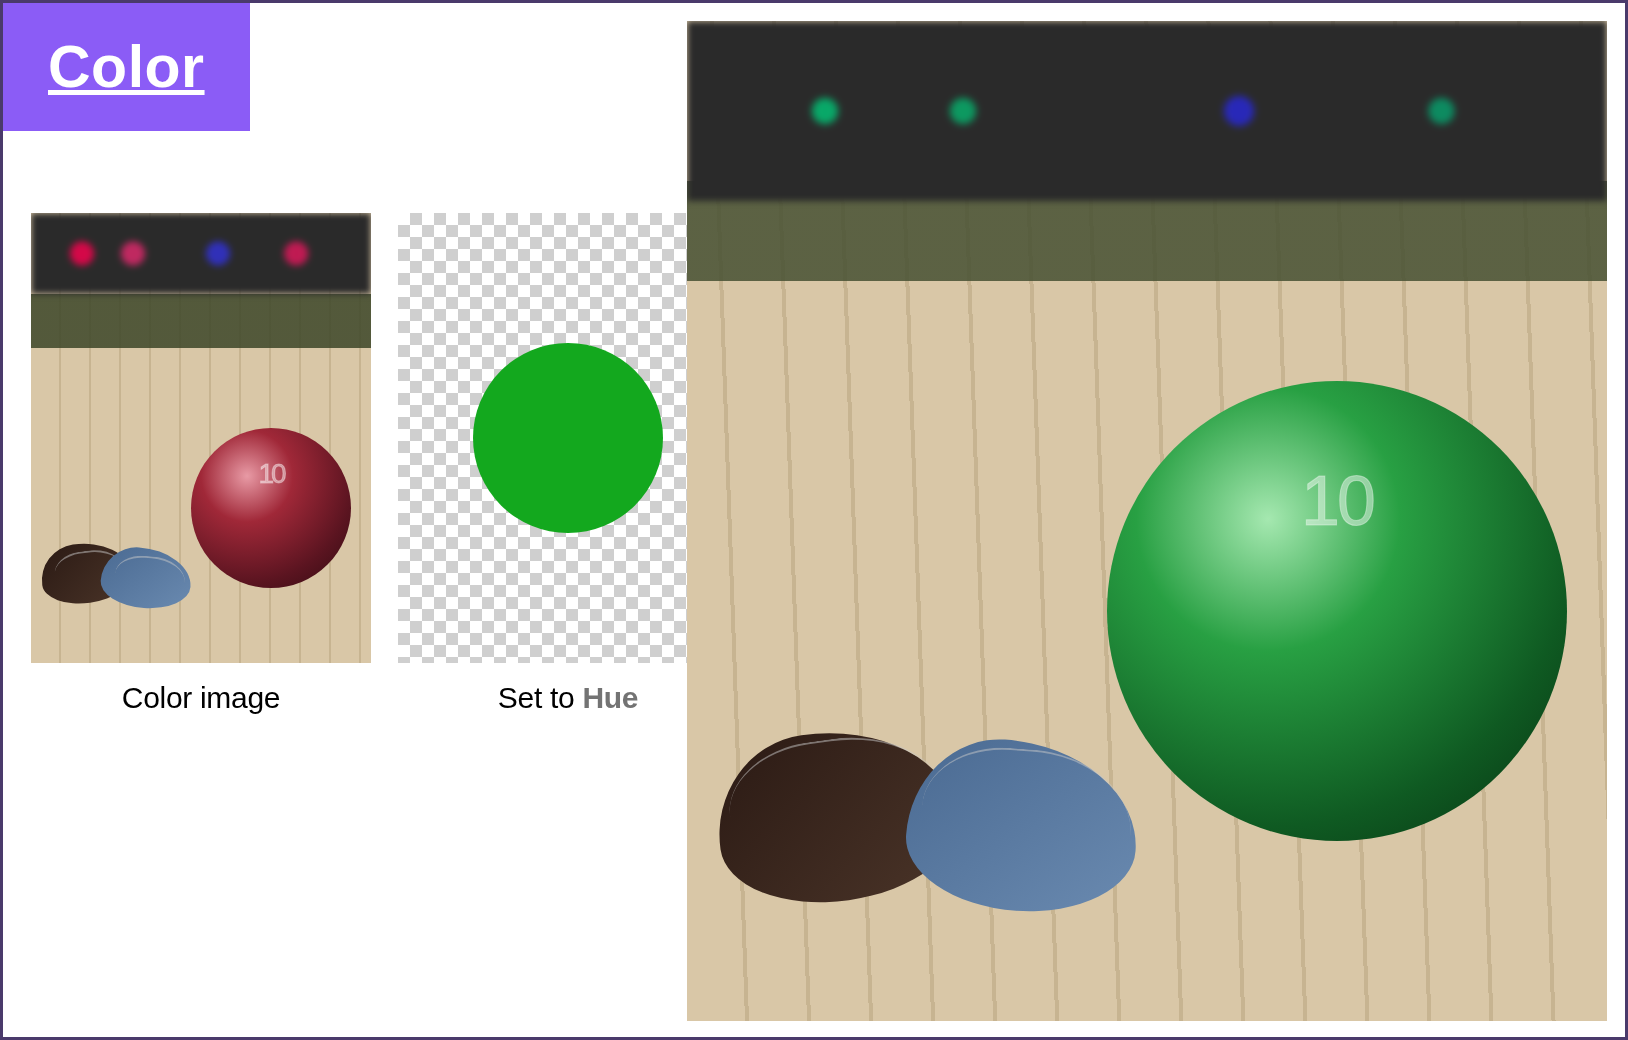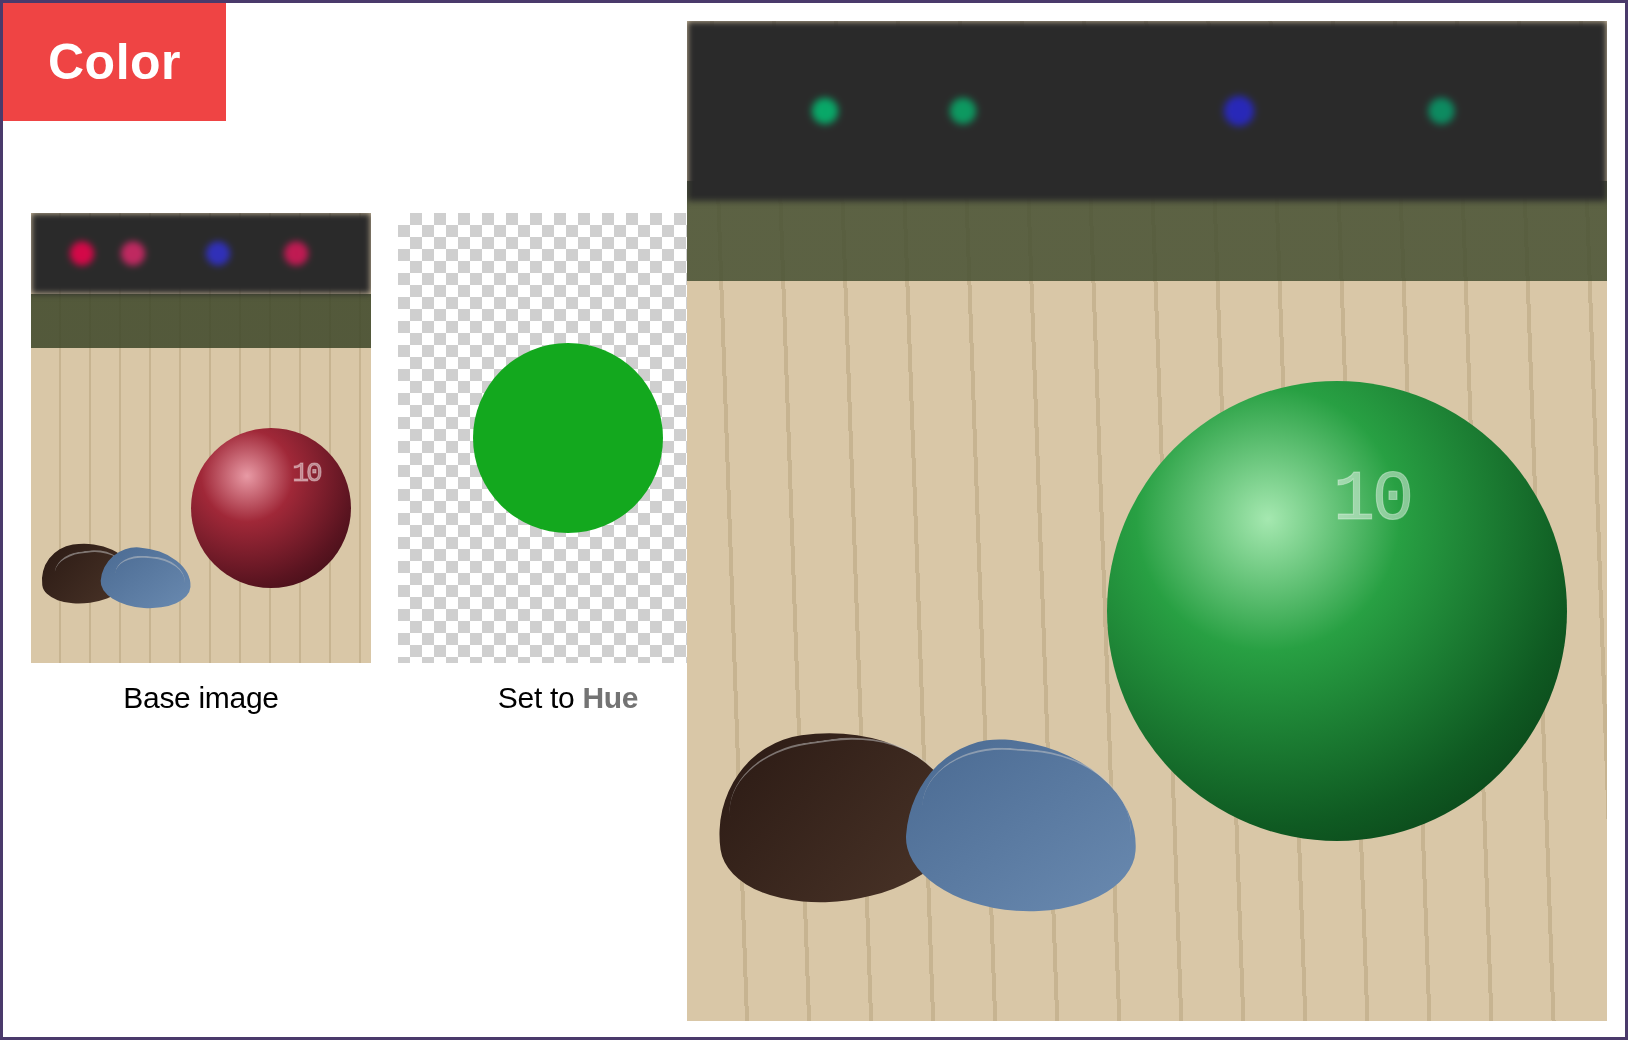--- a/index.html
+++ b/index.html
@@ -13,26 +13,27 @@
   .frame {
     position: absolute;
     inset: 0;
     border: 3px solid #4a3a6b;
     background: #ffffff;
   }
   .title-badge {
     position: absolute;
     top: 0;
     left: 0;
-    background: #ef4444;
+    background: #8b5cf6;
     color: #ffffff;
-    font-size: 50px;
+    font-size: 59px;
     font-weight: 600;
     padding: 30px 45px;
     letter-spacing: 0.5px;
+    text-decoration: underline;
   }
   .left-area {
     position: absolute;
     left: 28px;
     top: 210px;
     width: 340px;
   }
   .mid-area {
     position: absolute;
     left: 395px;
@@ -121,25 +122,24 @@
     background: radial-gradient(circle at 35% 30%, #e89aa5 0%, #a02838 30%, #5a1420 70%, #2e0a10 100%);
   }
   .ball.green {
     width:160px; height:160px;
     right:20px; bottom:75px;
     background: radial-gradient(circle at 35% 30%, #a5e8b0 0%, #28a043 30%, #0f5a22 70%, #062e10 100%);
   }
   .ball .num {
     position:absolute; top:30px; left:50%; transform:translateX(-50%);
     color: rgba(255,255,255,0.45);
-    font-family: Liberation Mono, monospace;
+    font-family: Liberation Sans, sans-serif;
     font-size: 28px; font-weight: 300;
     -webkit-text-stroke: 1px rgba(255,255,255,0.35);
     letter-spacing:-3px;
-    margin-left:35px;
   }
   
   .checker {
     width:100%; height:100%;
     background-image:
       linear-gradient(45deg, #cfcfcf 25%, transparent 25%),
       linear-gradient(-45deg, #cfcfcf 25%, transparent 25%),
       linear-gradient(45deg, transparent 75%, #cfcfcf 75%),
       linear-gradient(-45deg, transparent 75%, #cfcfcf 75%);
     background-size: 24px 24px;
@@ -179,21 +179,21 @@
   <div class="left-area">
     <div class="thumb">
       <div class="bowl-scene blur-top">
         <div class="ball red">
           <span class="num">10</span>
         </div>
         <div class="shoe dark"></div>
         <div class="shoe blue"></div>
       </div>
     </div>
-    <div class="caption">Base image</div>
+    <div class="caption">Color image</div>
   </div>
 
   <div class="mid-area">
     <div class="thumb">
       <div class="checker">
         <div class="green-circle"></div>
       </div>
     </div>
     <div class="caption">
       <span>Set to </span><span class="accent">Hue</span>

